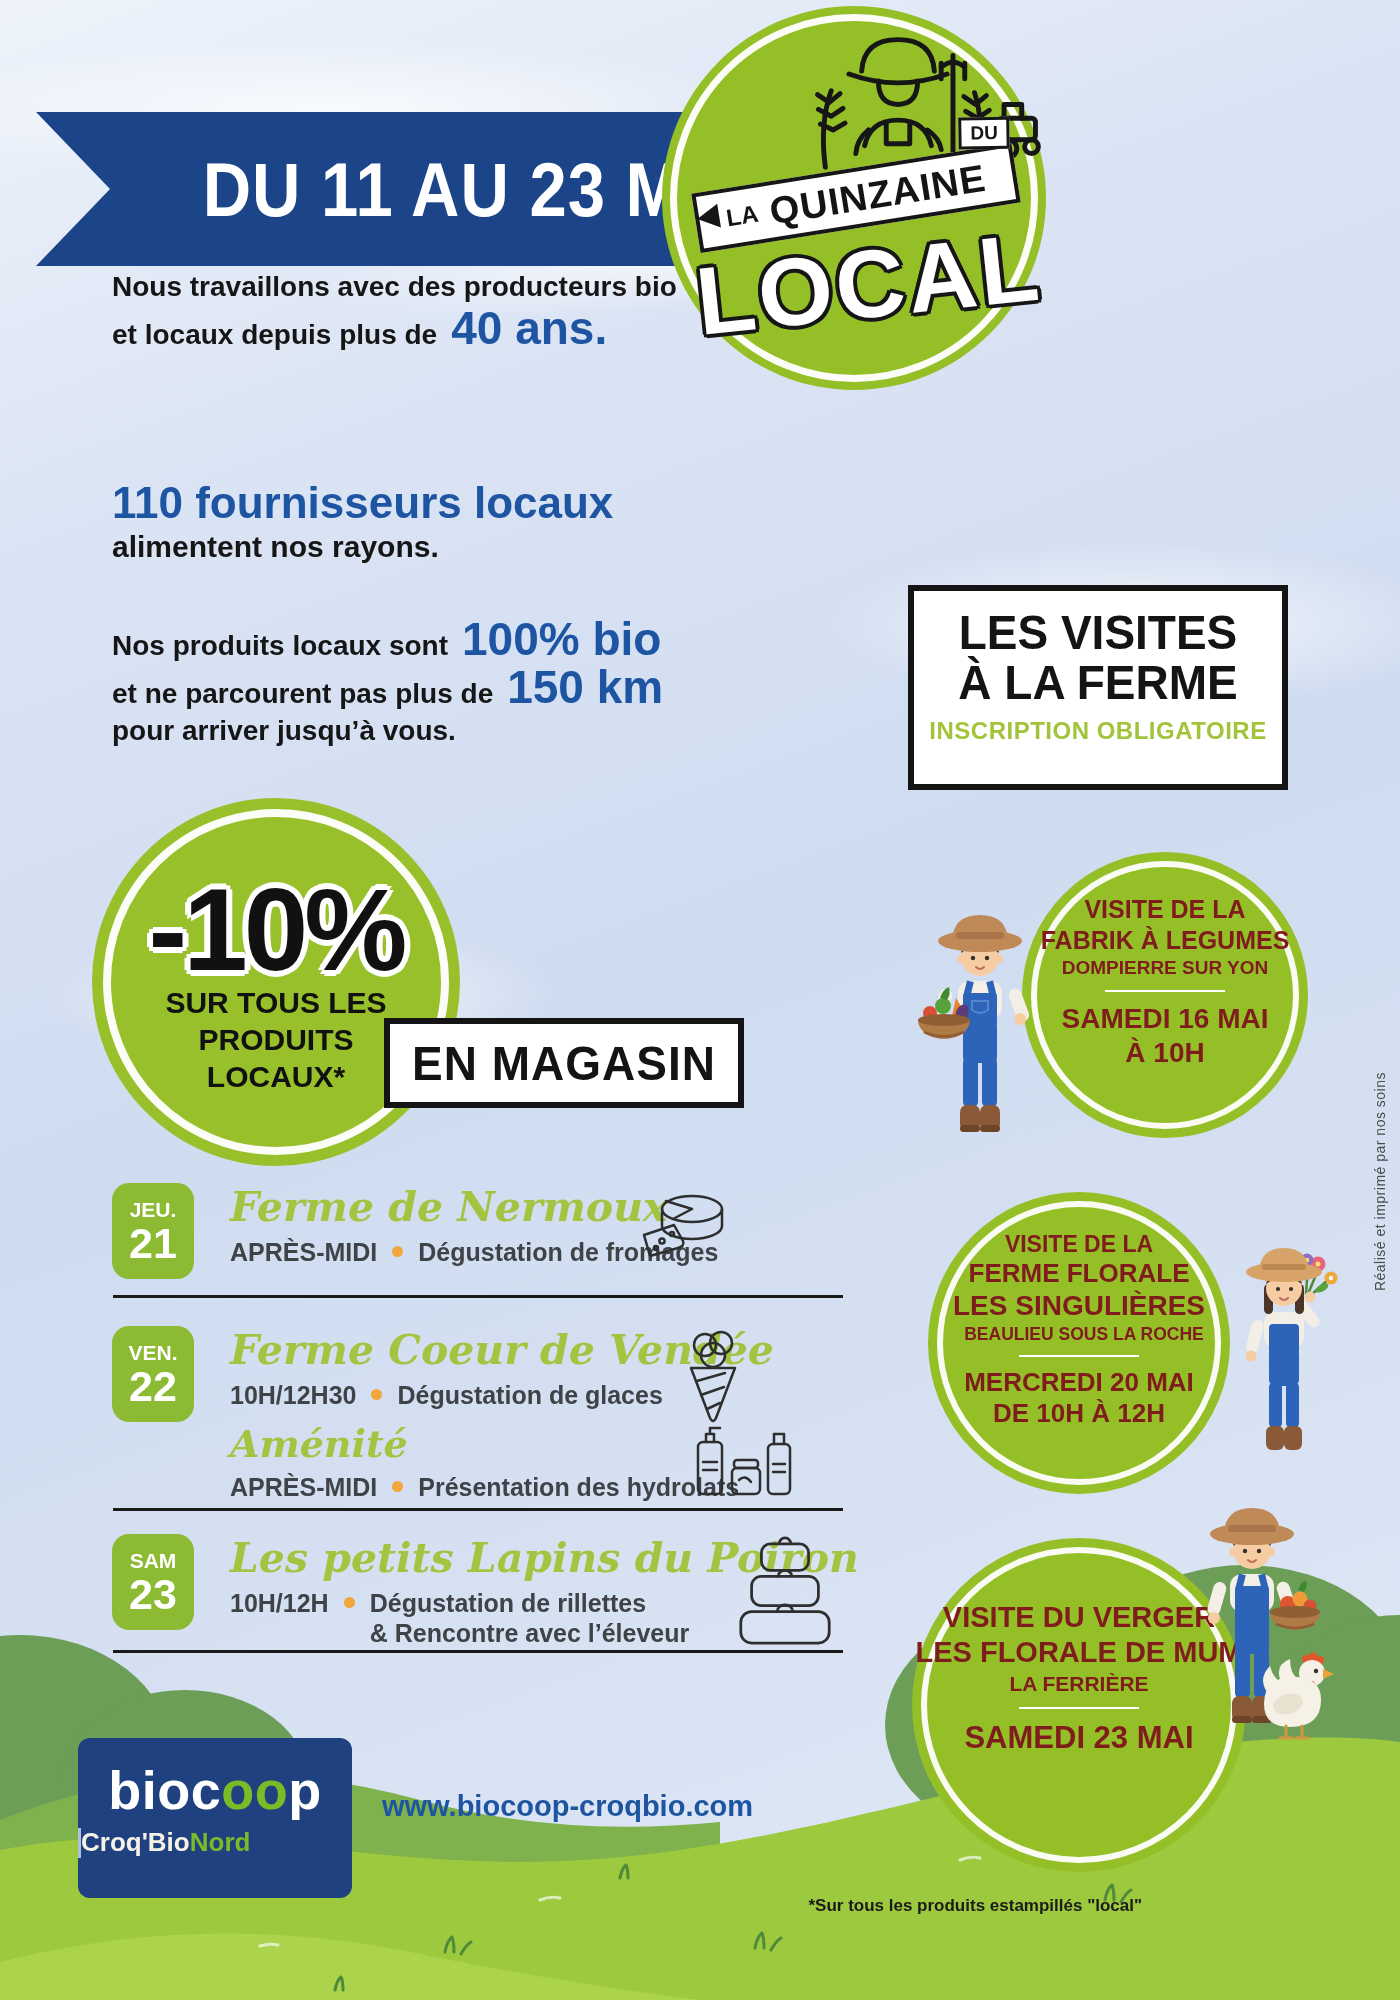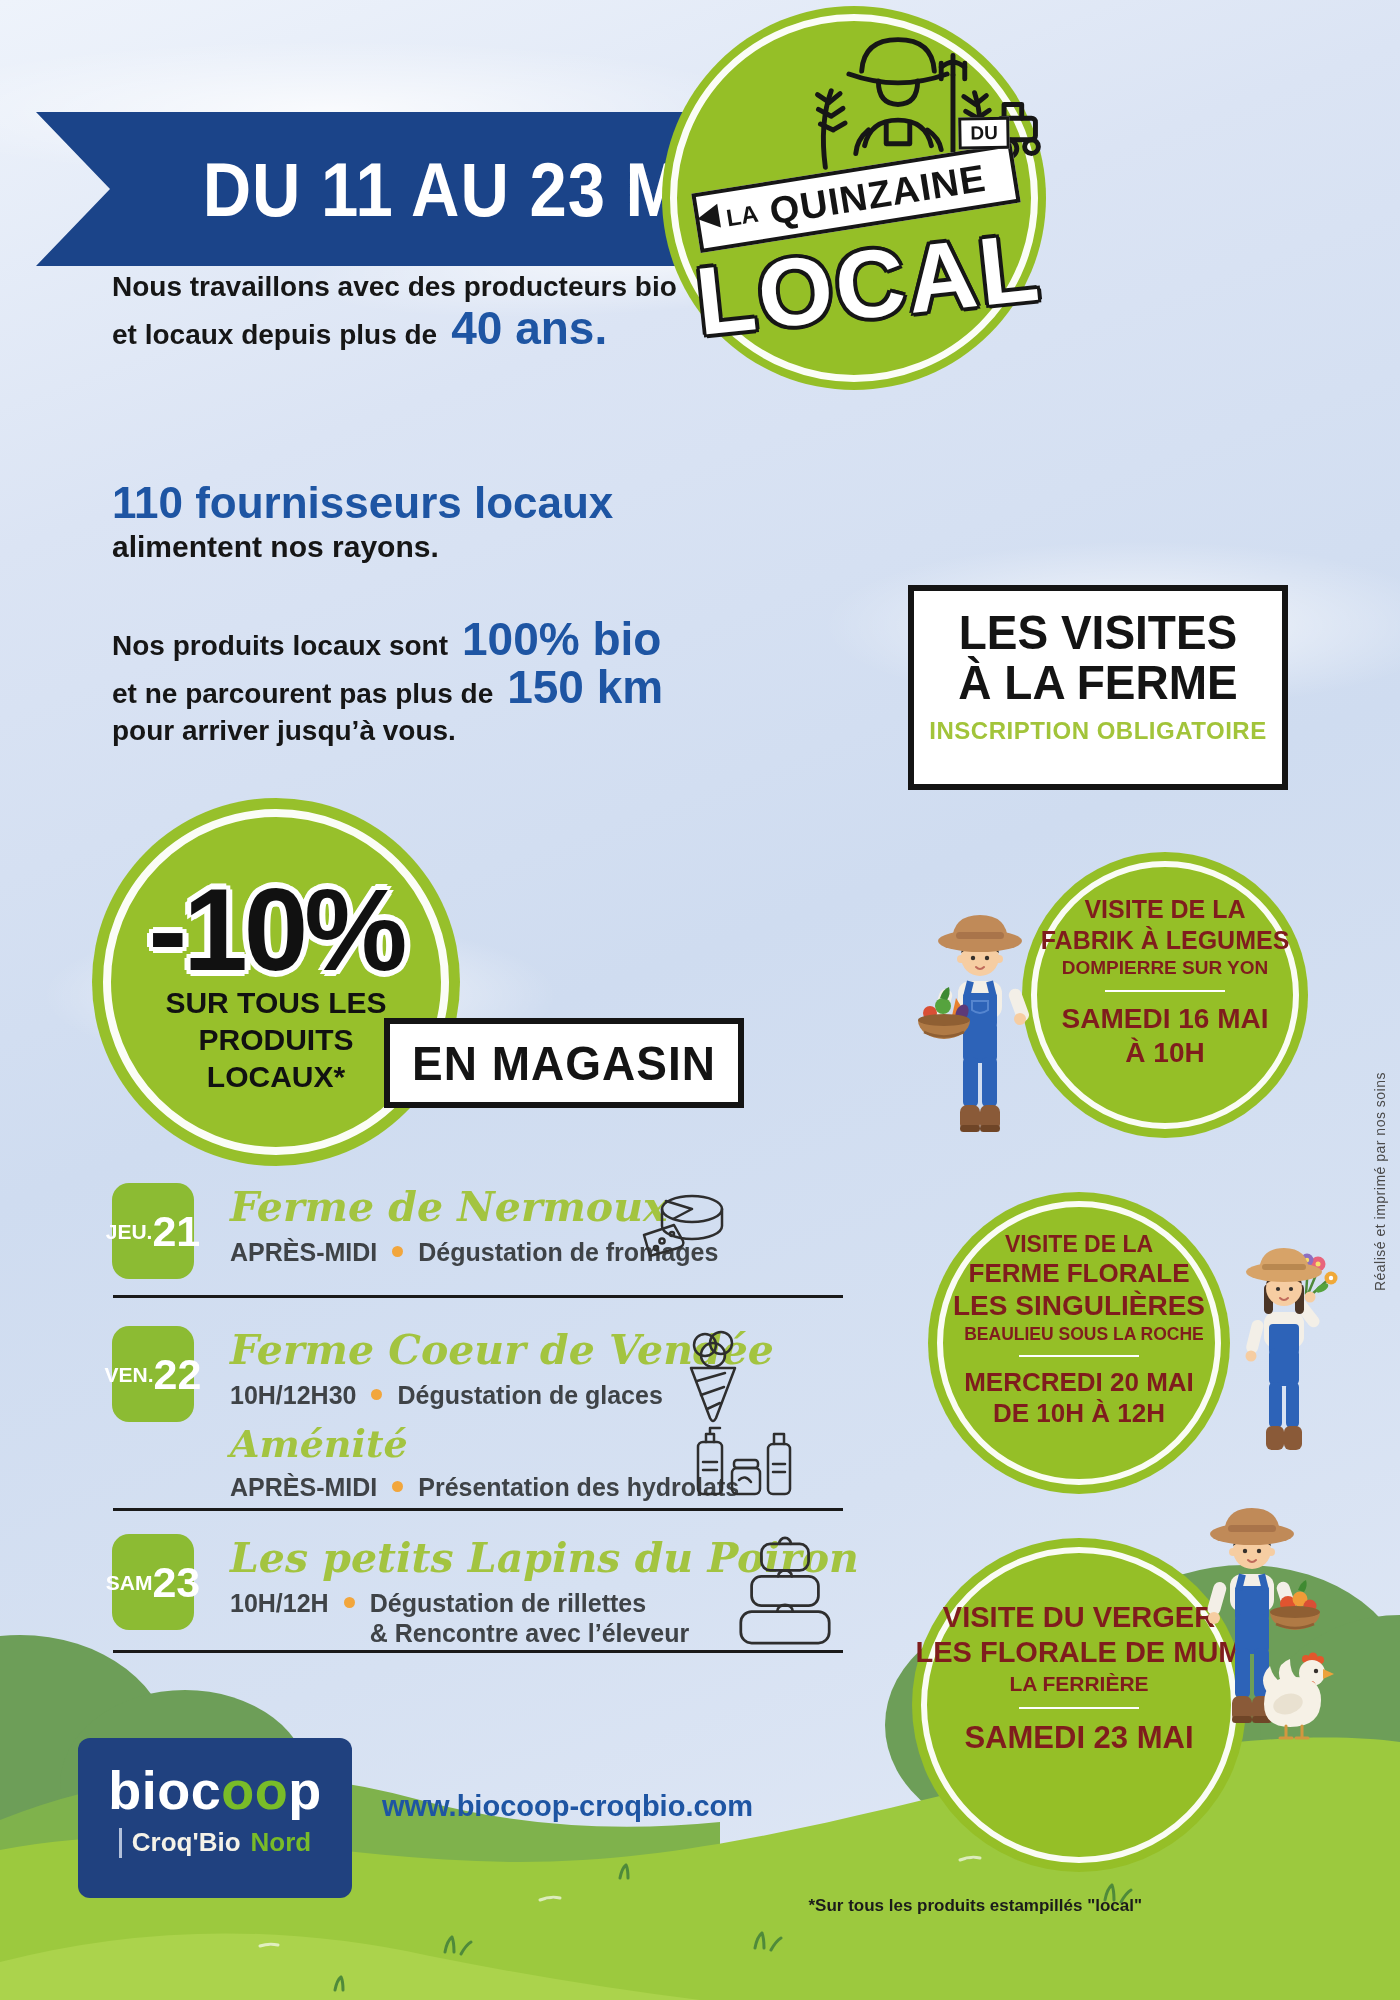--- a/index.html
+++ b/index.html
@@ -52,21 +52,21 @@
   .promo-pct{position:relative;font-size:116px;line-height:108px;font-weight:bold;color:#111;letter-spacing:-4px;
     text-shadow:6px 0 0 #fff,-6px 0 0 #fff,0 6px 0 #fff,0 -6px 0 #fff,4px 4px 0 #fff,-4px 4px 0 #fff,4px -4px 0 #fff,-4px -4px 0 #fff;}
   .promo-line{position:relative;font-size:30px;line-height:37px;font-weight:bold;color:#111;}
   .magasin-box{position:absolute;left:384px;top:1018px;width:360px;height:90px;background:#fff;border:6px solid #141414;
     box-sizing:border-box;display:flex;align-items:center;justify-content:center;z-index:4;}
   .magasin-text{font-size:46px;font-weight:bold;color:#141414;letter-spacing:1px;transform:scaleY(1.05);white-space:nowrap;}
 
   
   .event{position:absolute;left:112px;display:flex;z-index:2;}
   .badge{flex:0 0 82px;width:82px;height:96px;background:#8cbb33;border-radius:17px;color:#fff;
-    display:flex;flex-direction:row;align-items:center;justify-content:center;}
+    display:flex;flex-direction:column;align-items:center;justify-content:center;}
   .badge-day{font-size:21px;font-weight:bold;line-height:23px;}
   .badge-num{font-size:43px;font-weight:bold;line-height:44px;}
   .event-body{margin-left:36px;}
   .farm-name{font-family:"DejaVu Serif",serif;font-style:italic;font-weight:bold;color:#a3c440;font-size:41px;line-height:48px;white-space:nowrap;}
   .farm-name.small{font-size:38px;line-height:44px;}
   .session{display:flex;align-items:flex-start;margin-top:6px;color:#3f4347;font-weight:bold;font-size:25px;line-height:30px;white-space:nowrap;}
   .dot{flex:0 0 11px;width:11px;height:11px;border-radius:50%;background:#f2a63c;margin:9px 15px 0 15px;}
   .acts{display:flex;flex-direction:column;}
   .sep{position:absolute;left:113px;width:730px;height:3px;background:#1a1a1a;z-index:2;}
   .line-icon{position:absolute;z-index:2;}
@@ -88,21 +88,21 @@
   .kid{position:absolute;z-index:5;}
 
   
   .hills{position:absolute;left:0;top:1560px;z-index:1;}
   .credit{position:absolute;right:12px;top:1072px;writing-mode:vertical-rl;transform:rotate(180deg);
     font-size:14px;color:#4a4a4a;z-index:1;letter-spacing:.5px;}
   .biocoop-box{position:absolute;left:78px;top:1738px;width:274px;height:160px;background:#20417f;border-radius:12px;
     z-index:5;text-align:center;box-sizing:border-box;padding-top:24px;}
   .brand-line{font-size:54px;line-height:56px;font-weight:bold;color:#fff;letter-spacing:.5px;}
   .brand-line .oo{color:#79bc28;}
-  .brand-sub{margin-top:9px;display:flex;align-items:center;justify-content:center;gap:10px;font-size:26px;font-weight:bold;}
+  .brand-sub{margin-top:9px;display:flex;align-items:center;justify-content:flex-start;font-size:26px;font-weight:bold;}
   .brand-bar{width:3px;height:30px;background:#cdd7ea;opacity:.85;}
   .sub-croq{color:#f5f2e8;} .sub-nord{color:#79bc28;}
   .website{position:absolute;left:382px;top:1790px;font-size:29px;font-weight:bold;color:#1e55a3;z-index:5;white-space:nowrap;}
   .disclaimer{position:absolute;right:258px;top:1896px;font-size:17px;font-weight:bold;color:#1b1b1b;z-index:5;white-space:nowrap;}
 </style>
 </head>
 <body>
 
 <div id="poster">
 

